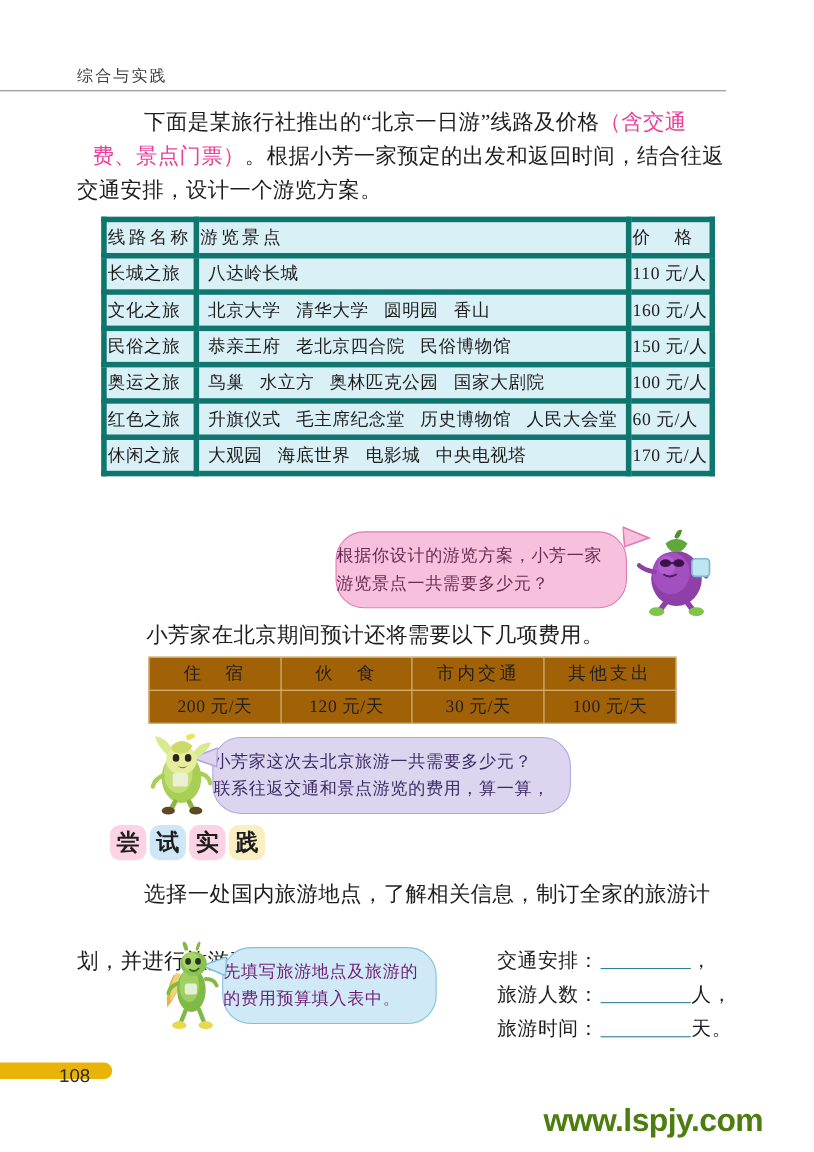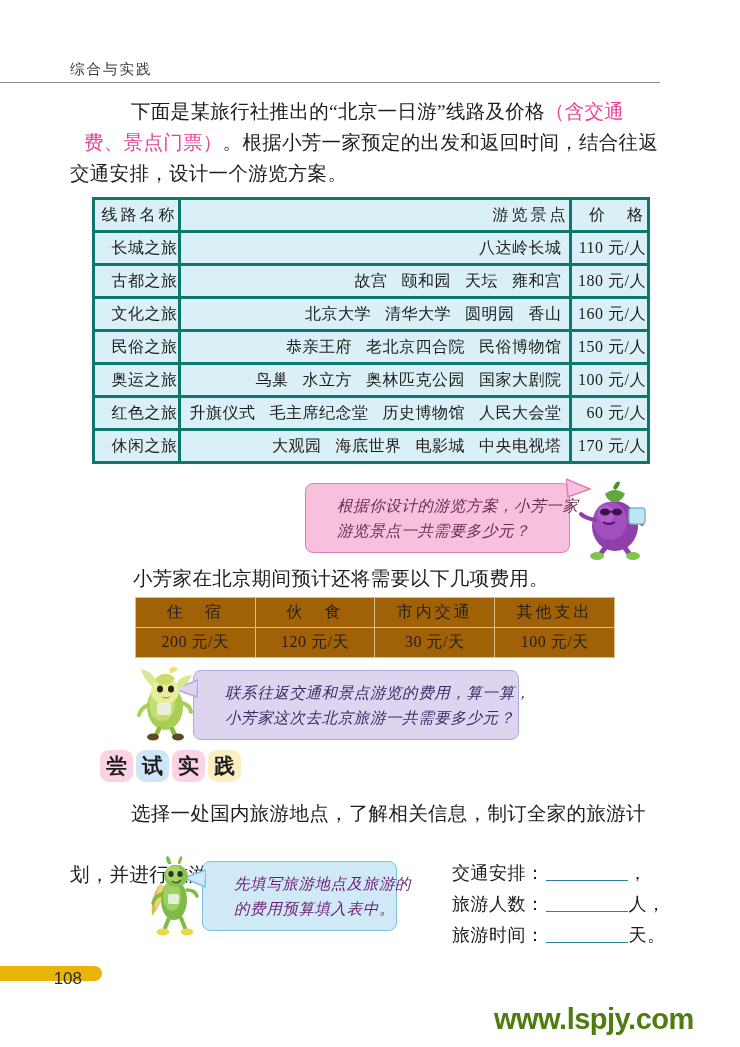--- a/index.html
+++ b/index.html
@@ -49,23 +49,23 @@
   
   .tbl-blue {
     position: absolute;
     left: 92px; top: 197px;
     width: 558px;
     border-collapse: collapse;
     background: #d9f0f7;
     font-size: 16px;
   }
   .tbl-blue td {
-    border: 3px solid #0f766e;
+    border: 5px solid #0f766e;
     height: 33px;
-    text-align: right;
+    text-align: left;
     vertical-align: middle;
     color: #1d1d1d;
     letter-spacing: 0.5px;
     white-space: nowrap;
   }
   .tbl-blue .c-name  { width: 94px; }
   .tbl-blue .c-spots { width: 380px; }
   .tbl-blue .c-price { width: 84px; }
   .tbl-blue .hdr td { letter-spacing: 3px; }
   .spots-inner { letter-spacing: 0.5px; }
@@ -87,27 +87,26 @@
     text-align: center;
     vertical-align: middle;
     letter-spacing: 0.5px;
     white-space: nowrap;
   }
   .tbl-cream .hdr td { letter-spacing: 3px; }
 
   
   .bubble {
     position: absolute;
-    border-radius: 8px;
+    border-radius: 26px;
     font-size: 15.5px;
     line-height: 25px;
     letter-spacing: 0.6px;
-    padding: 9px 31px;
-    white-space: nowrap;
-    font-style: italic;
+    padding: 9px 0;
+    white-space: nowrap;
   }
   .bubble-pink {
     background: #f7c0dd;
     border: 1.5px solid #e07cb6;
     color: #6a2a52;
   }
   .bubble-purple {
     background: #ddd5f0;
     border: 1.5px solid #b3a6dd;
     color: #3c2a63;
@@ -208,25 +207,20 @@
   <tbody>
     <tr class="hdr">
       <td class="c-name">线路名称</td>
       <td class="c-spots">游览景点</td>
       <td class="c-price">价　格</td>
     </tr>
   <tr>
         <td class="c-name">长城之旅</td>
         <td class="c-spots"><span class="spots-inner"><span>八达岭长城</span></span></td>
         <td class="c-price">110 元/人</td>
-      </tr>
-      <tr>
-        <td class="c-name">古都之旅</td>
-        <td class="c-spots"><span class="spots-inner"><span>故宫</span><span>颐和园</span><span>天坛</span><span>雍和宫</span></span></td>
-        <td class="c-price">180 元/人</td>
       </tr>
       <tr>
         <td class="c-name">文化之旅</td>
         <td class="c-spots"><span class="spots-inner"><span>北京大学</span><span>清华大学</span><span>圆明园</span><span>香山</span></span></td>
         <td class="c-price">160 元/人</td>
       </tr>
       <tr>
         <td class="c-name">民俗之旅</td>
         <td class="c-spots"><span class="spots-inner"><span>恭亲王府</span><span>老北京四合院</span><span>民俗博物馆</span></span></td>
         <td class="c-price">150 元/人</td>
@@ -289,22 +283,22 @@
     <tr class="val">
         <td>200 元/天</td>
         <td>120 元/天</td>
         <td>30 元/天</td>
         <td>100 元/天</td>
       </tr>
   </tbody>
 </table>
 
 <div class="bubble bubble-purple" style="left:193px; top:670px; width:326px;">
+  <div>小芳家这次去北京旅游一共需要多少元？</div>
   <div>联系往返交通和景点游览的费用，算一算，</div>
-  <div>小芳家这次去北京旅游一共需要多少元？</div>
 </div>
 <svg class="char" style="left:172px; top:678px;" width="26" height="22" viewBox="0 0 26 22">
   <path d="M26 2 L2 11 L25 19 Z" fill="#ddd5f0" stroke="#b3a6dd" stroke-width="1.5"></path>
 </svg>
 
 <svg class="char" style="left:135px; top:665px;" width="62" height="76" viewBox="0 0 62 76">
   <ellipse cx="30" cy="42" rx="18" ry="23" fill="#a8cf55"></ellipse>
   <ellipse cx="27" cy="38" rx="13" ry="18" fill="#c2de75"></ellipse>
   <path d="M18 22 q-10 -8 -12 -18 q12 2 16 14 z" fill="#d8e98f"></path>
   <path d="M44 24 q10 -6 13 -14 q-12 0 -17 11 z" fill="#d8e98f"></path>

